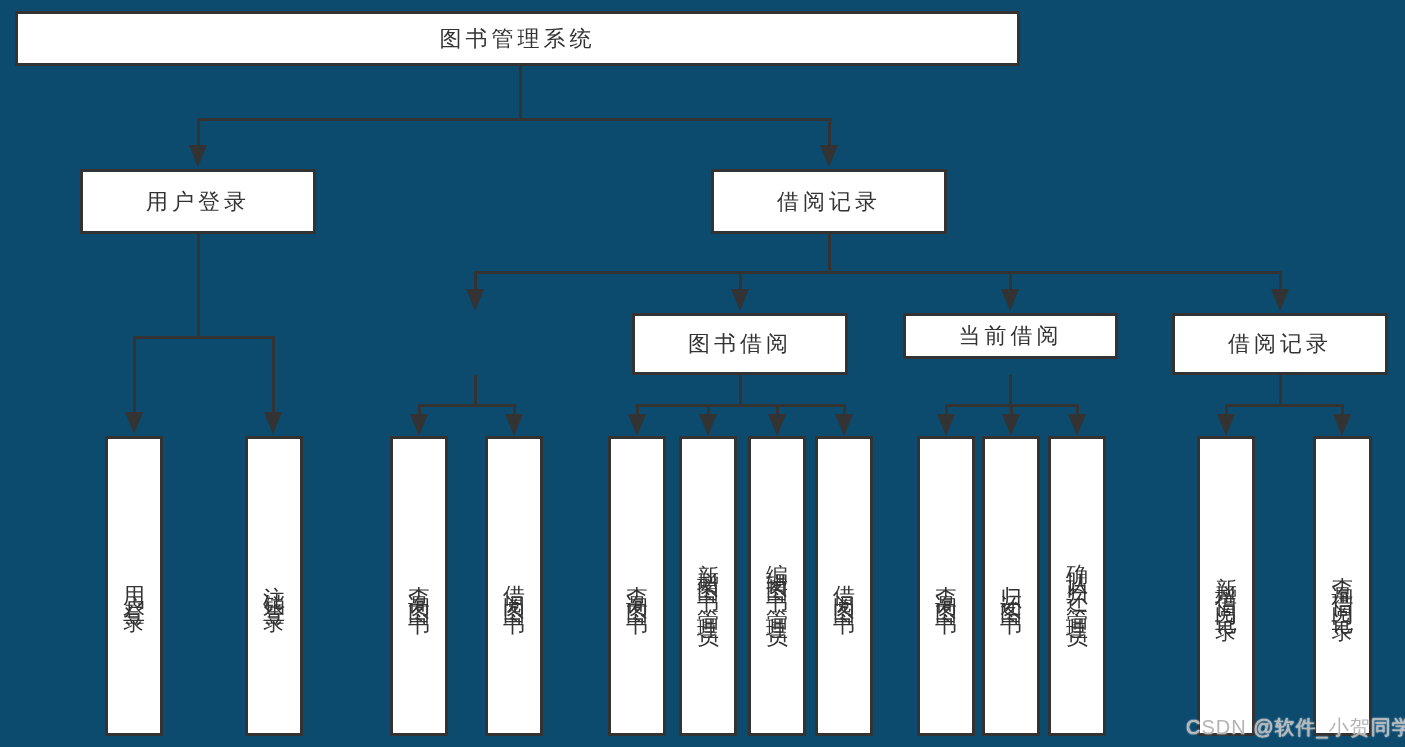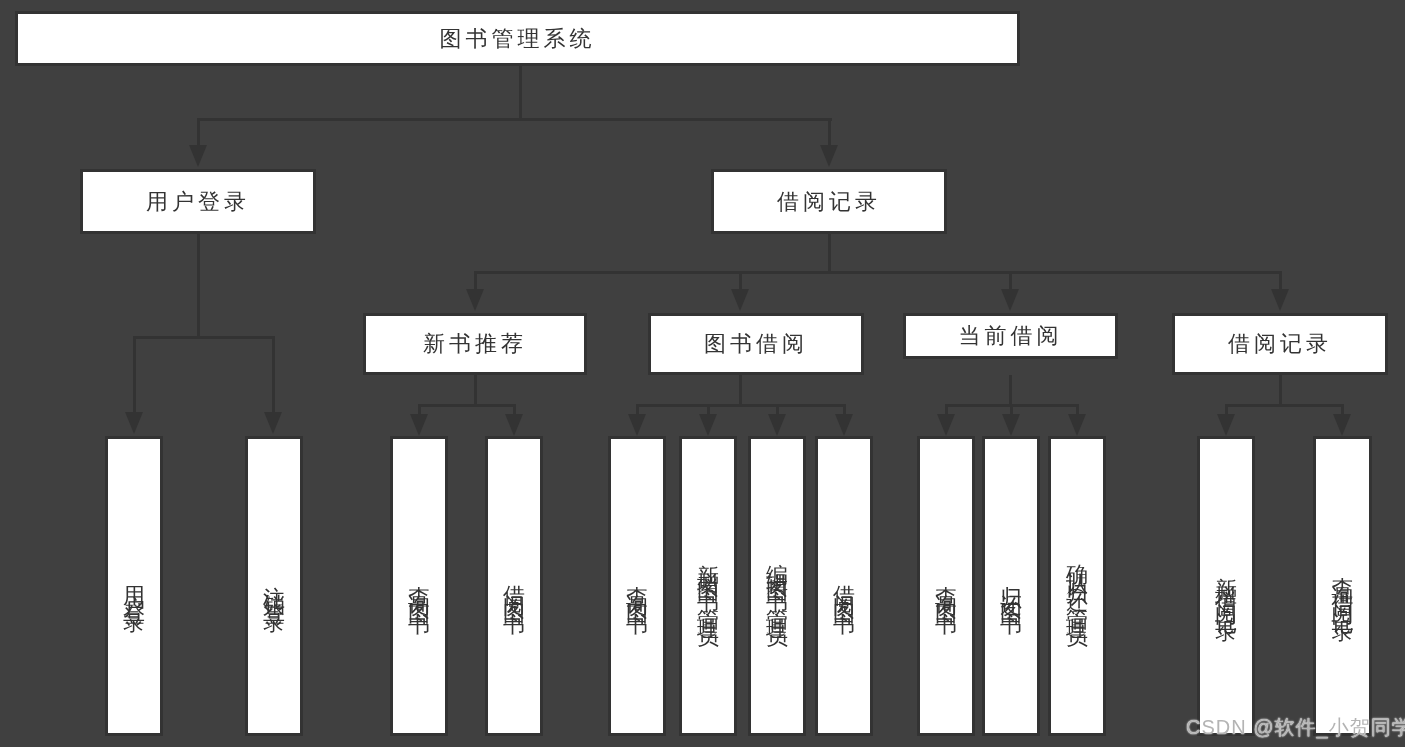--- a/index.html
+++ b/index.html
@@ -1,17 +1,17 @@
 <!DOCTYPE html>
 <html><head>
 <meta charset="utf-8">
 <style>
   html,body{margin:0;padding:0;background:#fff;}
   .canvas{
-    position:relative;width:1405px;height:747px;background:#404040;
+    position:relative;width:1405px;height:747px;background:#0c4a6e;
     font-family:"Liberation Sans","DejaVu Sans",sans-serif;
     overflow:hidden;
     text-align:center;
   }
   .box{
     position:absolute;box-sizing:border-box;border:3px solid #333;background:#fff;
     display:flex;align-items:center;justify-content:center;
     color:#333;font-size:22px;letter-spacing:4px;white-space:nowrap;
   }
   .vbox{
@@ -68,24 +68,21 @@
   <div class="hline" style="left:474px;top:271px;width:808px;"></div>
   <div class="vline" style="left:474px;top:271px;height:18px;"></div>
   <div class="arrowhead" style="left:466px;top:289px;"></div>
   <div class="vline" style="left:739px;top:271px;height:18px;"></div>
   <div class="arrowhead" style="left:731px;top:289px;"></div>
   <div class="vline" style="left:1009px;top:271px;height:18px;"></div>
   <div class="arrowhead" style="left:1001px;top:289px;"></div>
   <div class="vline" style="left:1279px;top:271px;height:18px;"></div>
   <div class="arrowhead" style="left:1271px;top:289px;"></div>
 
-  <div class="box" style="left:363px;top:313px;width:224px;height:62px;">
-    <span>新书推荐</span>
-  </div>
-  <div class="box" style="left:632px;top:313px;width:216px;height:62px;margin-left:16px;">
+  <div class="box" style="left:632px;top:313px;width:216px;height:62px;">
     <span>图书借阅</span>
   </div>
   <div class="box" style="left:903px;top:313px;width:215px;height:46px;">
     <span>当前借阅</span>
   </div>
   <div class="box" style="left:1172px;top:313px;width:216px;height:62px;">
     <span>借阅记录</span>
   </div>
 
   <div class="vline" style="left:474px;top:375px;height:31px;"></div>

